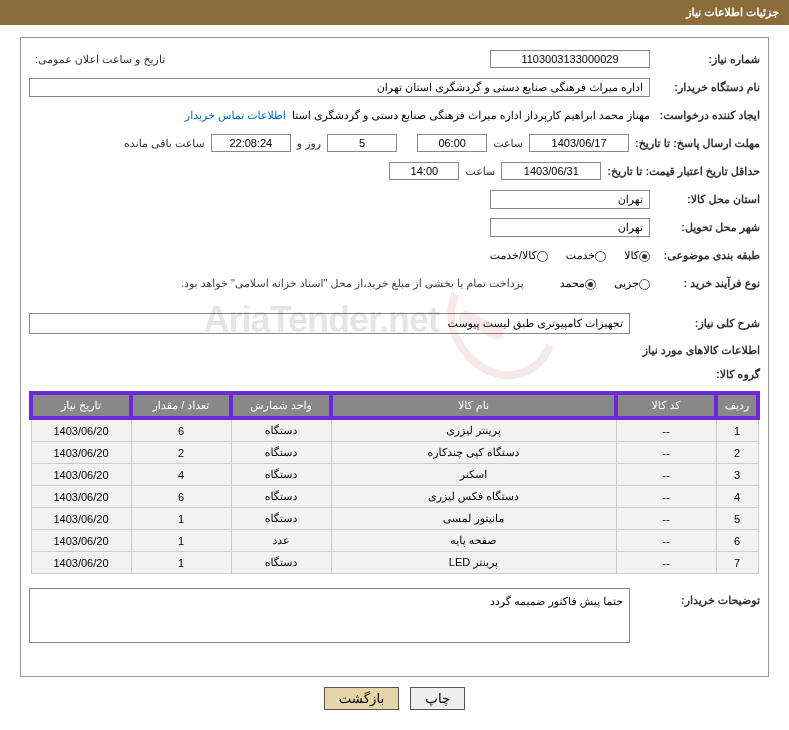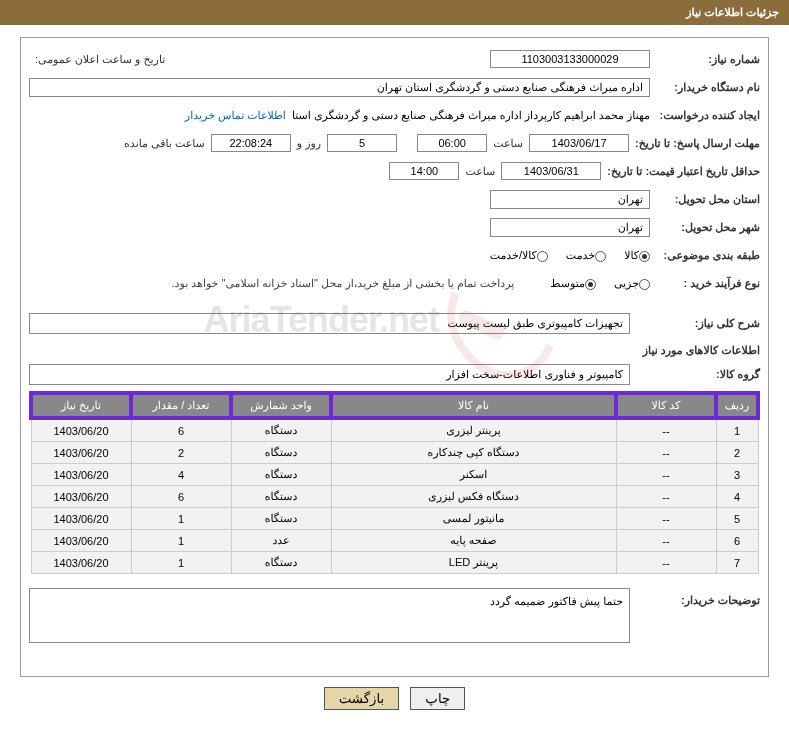--- a/index.html
+++ b/index.html
@@ -77,21 +77,21 @@
   </div>
 
   <div class="row">
     <span class="label">حداقل تاریخ اعتبار قیمت: تا تاریخ:</span>
     <span class="field">1403/06/31</span>
     <span class="inline-text">ساعت</span>
     <span class="field field-short">14:00</span>
   </div>
 
   <div class="row">
-    <span class="label">استان محل تحویل:</span>
+    <span class="label">استان محل کالا:</span>
     <span class="field" style="min-width:160px;text-align:right">تهران</span>
   </div>
 
   <div class="row">
     <span class="label">شهر محل تحویل:</span>
     <span class="field" style="min-width:160px;text-align:right">تهران</span>
   </div>
 
   <div class="row radio-row">
     <span class="label">طبقه بندی موضوعی:</span>
@@ -110,35 +110,34 @@
   </div>
 
   <div class="row radio-row">
     <span class="label">نوع فرآیند خرید :</span>
     <span class="opt">
         <span class="radio"></span>
         <span>جزیی</span>
       </span>
     <span class="opt">
         <span class="radio checked"></span>
-        <span>متوسط</span>
+        <span>محمد</span>
       </span>
     <span class="info-text" style="margin-right:18px">پرداخت تمام یا بخشی از مبلغ خرید،از محل "اسناد خزانه اسلامی" خواهد بود.</span>
   </div>
 
   <div class="row" style="margin-top:18px">
     <span class="label-lg">شرح کلی نیاز:</span>
     <span class="box field-wide">تجهیزات کامپیوتری طبق لیست پیوست</span>
   </div>
 
   <div class="section-label">اطلاعات کالاهای مورد نیاز</div>
 
   <div class="row">
     <span class="label-lg">گروه کالا:</span>
-    <span class="box field-wide">کامپیوتر و فناوری اطلاعات-سخت افزار</span>
   </div>
 
   <table>
     <thead>
       <tr>
         <th style="width:42px">ردیف</th>
         <th style="width:100px">کد کالا</th>
         <th>نام کالا</th>
         <th style="width:100px">واحد شمارش</th>
         <th style="width:100px">تعداد / مقدار</th>

